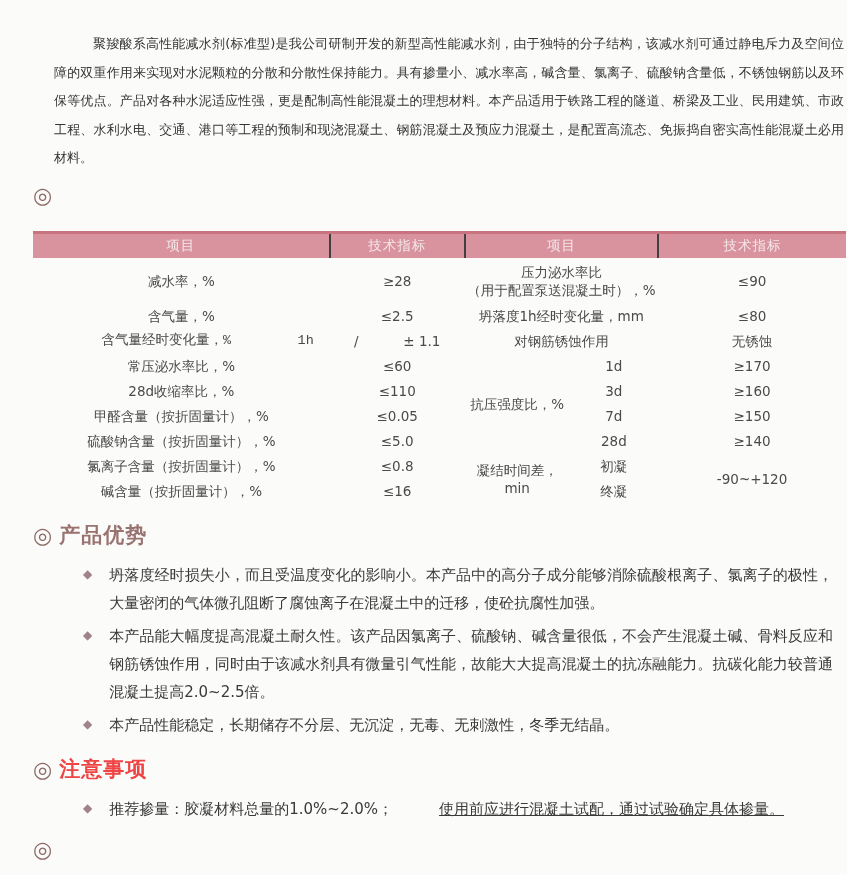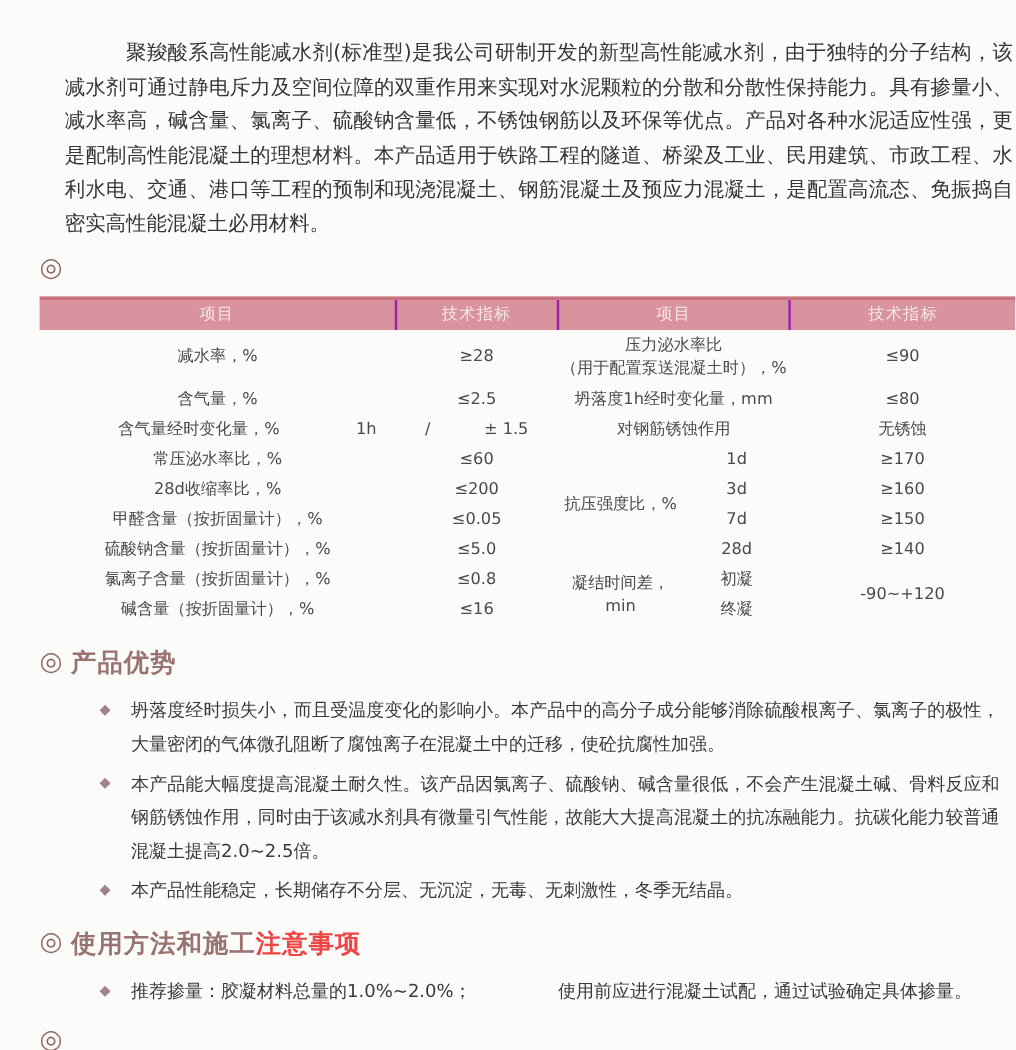--- a/index.html
+++ b/index.html
@@ -10,21 +10,21 @@
     height: 875px;
     background: #fbfbfa;
     font-family: "DejaVu Sans", sans-serif;
     color: #3d3d3d;
     overflow: hidden;
     padding: 30px 0 0 33px;
   }
   
   .intro {
     margin: 0 3px 0 21px;
-    font-size: 17px;
+    font-size: 13px;
     line-height: 28.5px;
     text-align: justify;
     text-indent: 3em;
     color: #353535;
     font-weight: 500;
   }
   
   .heading {
     display: flex;
     align-items: center;
@@ -40,45 +40,45 @@
     color: #8d6a66;
   }
   .heading .sub { color: #ef4444; }
   .h-performance { margin-top: 10px; }
   .h-advantages  { margin-top: 17px; }
   .h-usage       { margin-top: 16px; }
   .h-packaging   { margin-top: 14px; }
   
   .spec-table {
     width: 813px;
-    margin-top: 11px;
+    margin-top: 23px;
     border-collapse: collapse;
     table-layout: fixed;
     font-size: 13.5px;
     color: #4a4a4a;
   }
   .spec-table thead th {
     background: #d9939e;
     color: #f3e7e9;
     font-weight: 400;
     font-size: 13.5px;
     height: 26px;
     border-top: 3px solid #c97381;
     letter-spacing: 1px;
   }
-  .spec-table thead th.sep { border-left: 2px solid #a21caf; }
+  .spec-table thead th.sep { border-left: 2px solid #404040; }
   .spec-table td {
     text-align: center;
     vertical-align: middle;
     height: 25px;
     padding: 0 2px;
     line-height: 1.35;
   }
   .spec-table tr.tall td { height: 46px; }
-  .cell-split { display: flex; align-items: center; justify-content: space-between; }
+  .cell-split { display: flex; align-items: center; justify-content: space-between; font-family: Liberation Mono, monospace; }
   .cell-split .lbl { flex: 1 1 auto; text-align: center; }
   .cell-split .tail { flex: 0 0 auto; padding-right: 14px; }
   .cell-pair { display: flex; align-items: center; justify-content: space-around; }
   
   .bullets { list-style: none; margin: 12px 14px 0 50px; }
   .bullets li {
     display: flex;
     align-items: flex-start;
     margin-bottom: 5px;
     font-size: 15px;
@@ -88,21 +88,21 @@
   }
   .bullets .diamond {
     flex: 0 0 auto;
     color: #a0828a;
     font-size: 12px;
     line-height: 28px;
     margin-right: 17px;
     transform: translateY(-1px);
   }
   .bullets .txt { text-align: justify; }
-  .gap-span { margin-left: 72px; }
+  .gap-span { margin-left: 46px; text-decoration: underline; }
 </style>
 </head>
 <body>
 
 <div class="page">
 
   <p class="intro">聚羧酸系高性能减水剂(标准型)是我公司研制开发的新型高性能减水剂，由于独特的分子结构，该减水剂可通过静电斥力及空间位障的双重作用来实现对水泥颗粒的分散和分散性保持能力。具有掺量小、减水率高，碱含量、氯离子、硫酸钠含量低，不锈蚀钢筋以及环保等优点。产品对各种水泥适应性强，更是配制高性能混凝土的理想材料。本产品适用于铁路工程的隧道、桥梁及工业、民用建筑、市政工程、水利水电、交通、港口等工程的预制和现浇混凝土、钢筋混凝土及预应力混凝土，是配置高流态、免振捣自密实高性能混凝土必用材料。</p>
 
   <div class="heading h-performance">
     <span class="marker">◎</span>
@@ -143,36 +143,36 @@
       <tr>
         <td>
           <div class="cell-split">
             <span class="lbl">含气量经时变化量，%</span>
             <span class="tail">1h</span>
           </div>
         </td>
         <td>
           <div class="cell-pair">
             <span>/</span>
-            <span>± 1.5</span>
+            <span>± 1.1</span>
           </div>
         </td>
         <td colspan="2">对钢筋锈蚀作用</td>
         <td>无锈蚀</td>
       </tr>
       <tr>
         <td>常压泌水率比，%</td>
         <td>≤60</td>
         <td rowspan="4">抗压强度比，%</td>
         <td>1d</td>
         <td>≥170</td>
       </tr>
       <tr>
         <td>28d收缩率比，%</td>
-        <td>≤200</td>
+        <td>≤110</td>
         <td>3d</td>
         <td>≥160</td>
       </tr>
       <tr>
         <td>甲醛含量（按折固量计），%</td>
         <td>≤0.05</td>
         <td>7d</td>
         <td>≥150</td>
       </tr>
       <tr>
@@ -211,21 +211,20 @@
       <span class="txt">本产品能大幅度提高混凝土耐久性。该产品因氯离子、硫酸钠、碱含量很低，不会产生混凝土碱、骨料反应和钢筋锈蚀作用，同时由于该减水剂具有微量引气性能，故能大大提高混凝土的抗冻融能力。抗碳化能力较普通混凝土提高2.0~2.5倍。</span>
     </li>
     <li>
       <span class="diamond">◆</span>
       <span class="txt">本产品性能稳定，长期储存不分层、无沉淀，无毒、无刺激性，冬季无结晶。</span>
     </li>
   </ul>
 
   <div class="heading h-usage">
     <span class="marker">◎</span>
-    <span>使用方法和施工</span>
     <span class="sub">注意事项</span>
   </div>
 
   <ul class="bullets">
     <li>
       <span class="diamond">◆</span>
       <span class="txt">
         <span>推荐掺量：胶凝材料总量的1.0%~2.0%；</span><span class="gap-span">使用前应进行混凝土试配，通过试验确定具体掺量。</span>
       </span>
     </li>

